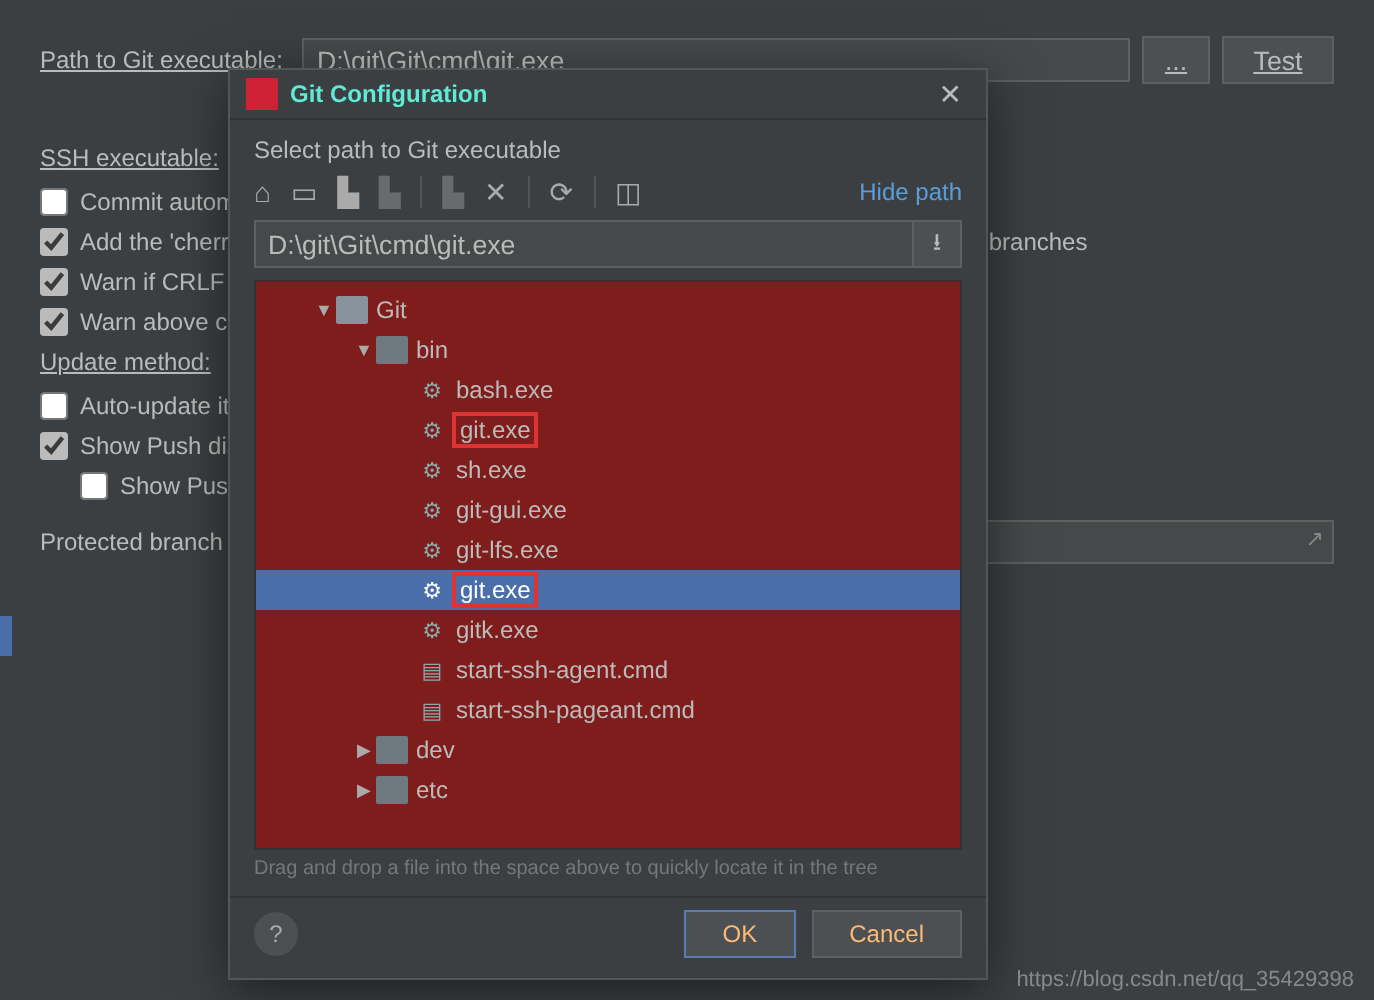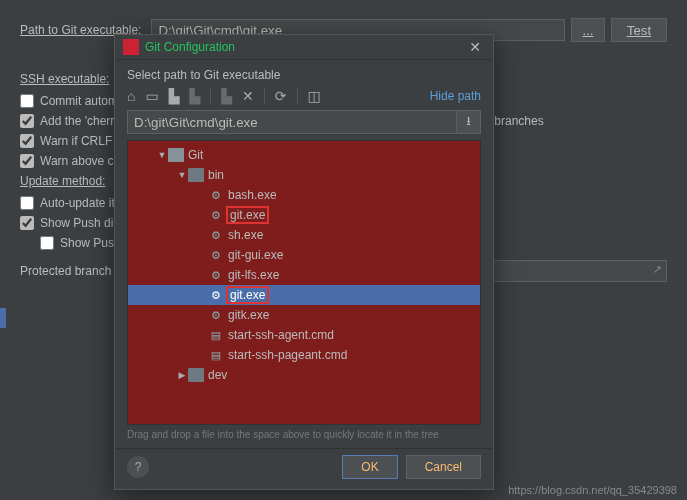--- a/index.html
+++ b/index.html
@@ -19,21 +19,21 @@
   .sub { margin-left: 20px; }
   .protected { margin-top: 10px; display:flex; align-items:center;}
   .protected .field { flex:1; background:#45494a; border:1px solid #5e6060; height:22px; margin-left:8px; position:relative;}
   .protected .field::after{ content:"↗"; position:absolute; right:4px; top:2px; color:#888; font-size:11px;}
   .left-blue { position:absolute; left:0; top:308px; width:6px; height:20px; background:#4a6ea9;}
 
   
   .dialog { position: absolute; left: 114px; top: 34px; width: 380px; height: 456px; background: #3c3f41; border: 1px solid #555; box-shadow: 0 6px 24px rgba(0,0,0,.5); display:flex; flex-direction:column; }
   .titlebar { display:flex; align-items:center; padding: 4px 8px; background:#3c3f41; border-bottom:1px solid #323232;}
   .titlebar .ticon { width:16px; height:16px; margin-right:6px; background:#c23; display:inline-block;}
-  .titlebar .ttl { flex:1; color:#22c55e; font-size:12px;}
+  .titlebar .ttl { flex:1; color:#5eead4; font-size:12px;font-weight:bold;}
   .titlebar .close { color:#bbb; cursor:pointer; font-size:14px; padding:0 4px;}
   .subtitle { padding: 8px 12px 6px; color:#bbb; }
 
   .toolbar { display:flex; align-items:center; padding: 0 12px 6px; gap:10px; }
   .toolbar .ico { color:#aaa; cursor:pointer; font-size:14px; }
   .toolbar .sep { width:1px; height:16px; background:#555; }
   .toolbar .spacer { flex:1; }
   .hide-path { color:#5b9dd9; cursor:pointer; }
 
   .path-field-wrap { padding: 0 12px 6px; display:flex; }
@@ -191,20 +191,25 @@
         </div>
       <div class="node" style="padding-left:80px">
           <span class="ficon file">▤</span>
           <span>start-ssh-pageant.cmd</span>
         </div>
       <div class="node" style="padding-left:48px">
           <span class="arrow closed"></span>
           <span class="ficon folder dark"></span>
           <span>dev</span>
         </div>
+      <div class="node" style="padding-left:48px">
+          <span class="arrow closed"></span>
+          <span class="ficon folder dark"></span>
+          <span>etc</span>
+        </div>
 
     </div>
   </div>
 
   <div class="hint">Drag and drop a file into the space above to quickly locate it in the tree</div>
   <div class="btnrow">
     <span class="help">?</span>
     <button class="btn primary">OK</button>
     <button class="btn">Cancel</button>
   </div>

